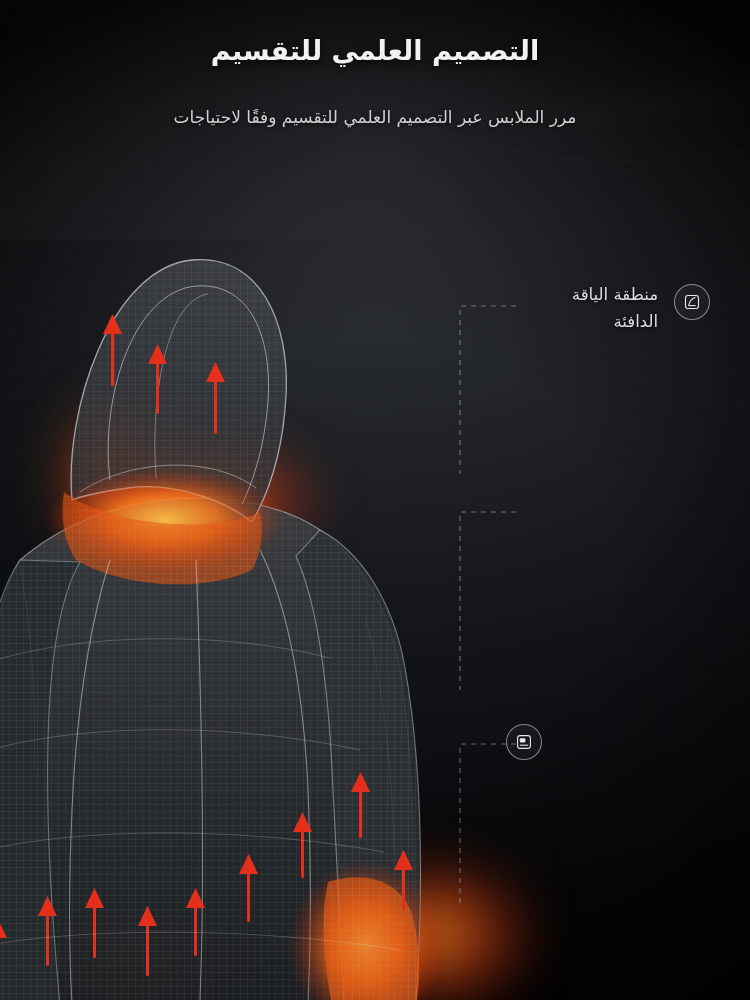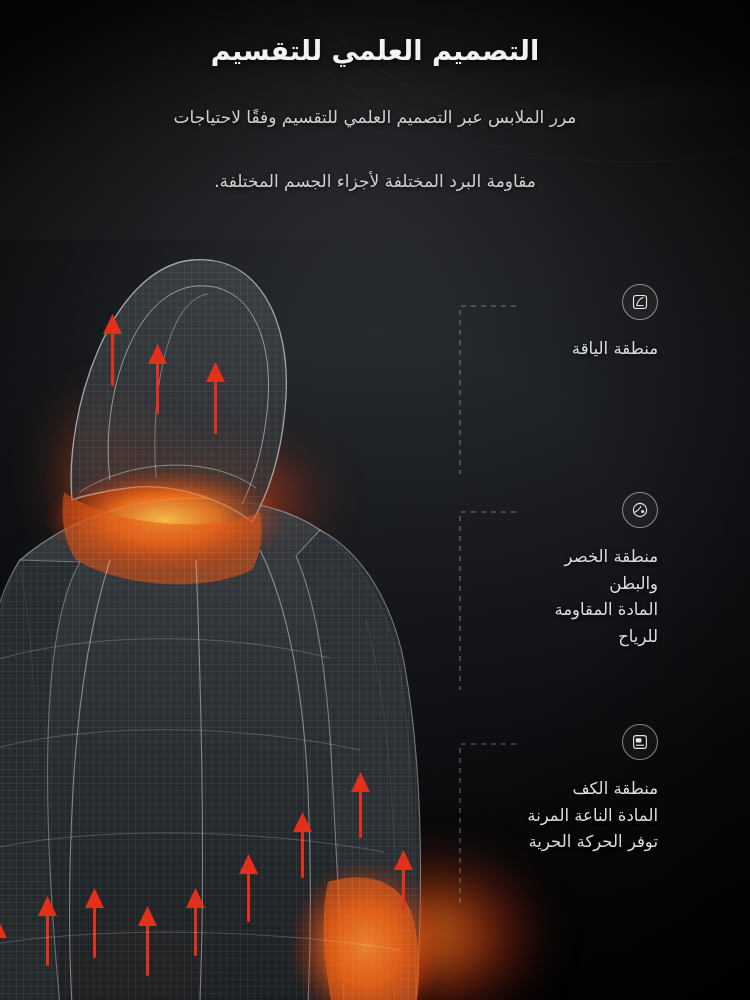--- a/index.html
+++ b/index.html
@@ -145,21 +145,21 @@
   }
 
   
   .callouts {
     position: absolute;
     inset: 0;
   }
   .callout {
     position: absolute;
     display: flex;
-    flex-direction: column;
+    flex-direction: row;
     align-items: flex-start;
     gap: 16px;
   }
   .callout-text {
     text-align: right;
     font-size: 16.5px;
     line-height: 1.62;
     color: #dcdedf;
     text-shadow: 0 1px 4px rgba(0,0,0,0.8);
     width: 152px;
@@ -201,21 +201,20 @@
   <div class="bg-base"></div>
   <div class="bg-arc2"></div>
   <div class="bg-arc"></div>
   <div class="bg-sheen"></div>
   <div class="bg-vignette"></div>
 
   <div class="header">
     <h1 class="title">التصميم العلمي للتقسيم</h1>
     <p class="subtitle">
       <span class="line">مرر الملابس عبر التصميم العلمي للتقسيم وفقًا لاحتياجات</span>
-      <span class="line">مقاومة البرد المختلفة لأجزاء الجسم المختلفة.</span>
     </p>
   </div>
 
   <div class="glow glow-collar2"></div>
   <div class="glow glow-collar"></div>
   <div class="glow glow-hem"></div>
   <div class="glow glow-hem2"></div>
 
   <div class="figure">
     <svg width="560" height="775" viewBox="0 0 560 775" fill="none" xmlns="http://www.w3.org/2000/svg">
@@ -383,48 +382,29 @@
     <div class="callout callout-1">
       <div class="badge">
         <svg width="20" height="20" viewBox="0 0 20 20" fill="none">
           <rect x="3.5" y="3.5" width="13" height="13" rx="2.5" stroke="#e6e8ea" stroke-width="1.1"></rect>
           <path d="M6.6 13.4 C7.6 9.6 10 6.4 13.4 5.2" stroke="#e6e8ea" stroke-width="1.1" fill="none"></path>
           <path d="M6.4 13.6 L13.6 13.6" stroke="#e6e8ea" stroke-width="1.1"></path>
         </svg>
       </div>
       <div class="callout-text">
         <span class="l">منطقة الياقة</span>
+        <span class="l">الدافئة</span>
       </div>
     </div>
 
-    <div class="callout callout-2">
-      <div class="badge">
-        <svg width="20" height="20" viewBox="0 0 20 20" fill="none">
-          <circle cx="10" cy="10" r="6.6" stroke="#e6e8ea" stroke-width="1.1"></circle>
-          <path d="M4.4 12.4 C7 11.2 9.6 9 11.2 6" stroke="#e6e8ea" stroke-width="1.1" fill="none"></path>
-          <circle cx="12.6" cy="11.4" r="1.5" fill="#e6e8ea"></circle>
-        </svg>
-      </div>
-      <div class="callout-text">
-        <span class="l">منطقة الخصر</span>
-        <span class="l">والبطن</span>
-        <span class="l">المادة المقاومة</span>
-        <span class="l">للرياح</span>
-      </div>
-    </div>
 
     <div class="callout callout-3">
       <div class="badge">
         <svg width="20" height="20" viewBox="0 0 20 20" fill="none">
           <rect x="3.6" y="3.6" width="12.8" height="12.8" rx="2.4" stroke="#e6e8ea" stroke-width="1.1"></rect>
           <rect x="5.8" y="6.2" width="5.6" height="4.2" rx="1" fill="#e6e8ea"></rect>
           <path d="M5.8 13.2 L14.2 13.2" stroke="#e6e8ea" stroke-width="1.1"></path>
         </svg>
       </div>
-      <div class="callout-text">
-        <span class="l">منطقة الكف</span>
-        <span class="l">المادة الناعة المرنة</span>
-        <span class="l">توفر الحركة الحرية</span>
-      </div>
     </div>
 
   </div>
 </div>
 
 </body></html>

